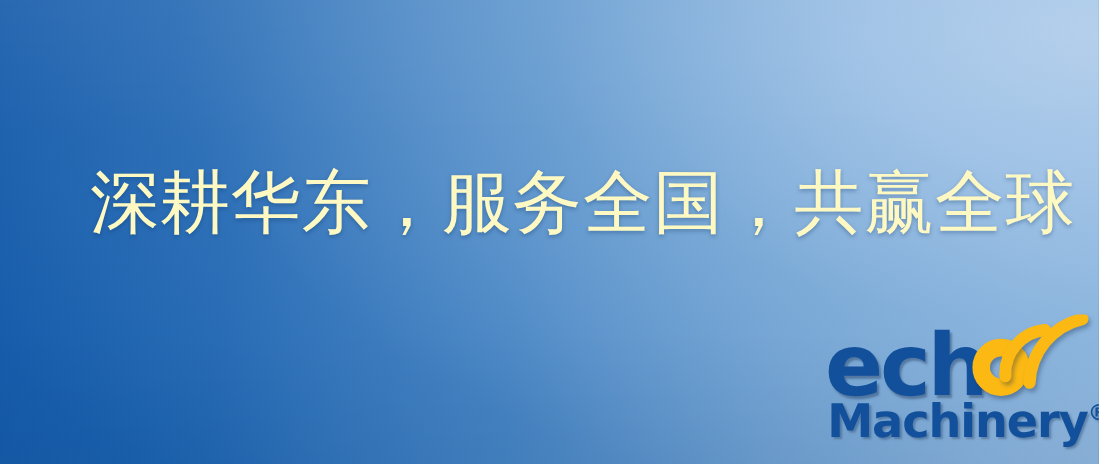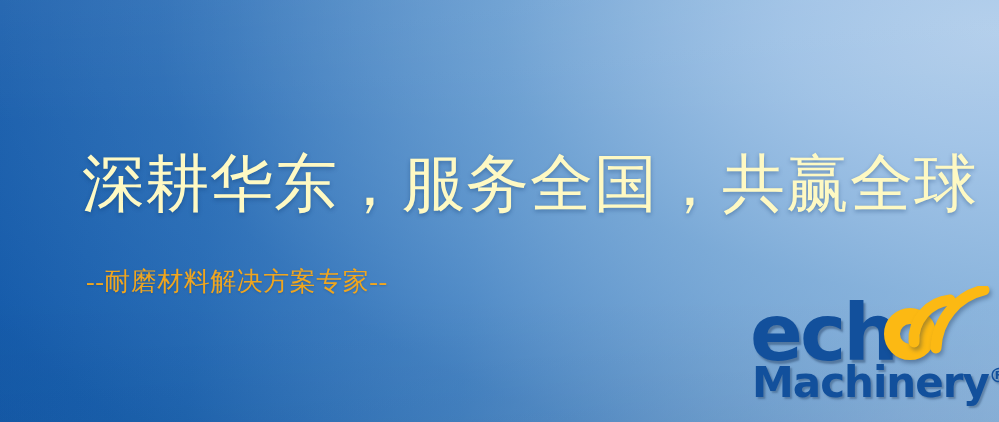--- a/index.html
+++ b/index.html
@@ -147,21 +147,20 @@
 </head>
 <body>
 
 <div class="banner">
 
   <div class="bg-gradient"></div>
   <div class="bg-sheen"></div>
 
   <div class="headline">深耕华东，服务全国，共赢全球</div>
 
-  <div class="subtitle">--耐磨材料解决方案专家--</div>
 
   <div class="logo">
 
     <div class="logo-mark">
 
       <span class="logo-echo">ech</span>
 
       <span class="logo-o">
         <span class="logo-o-ring"></span>
       </span>

